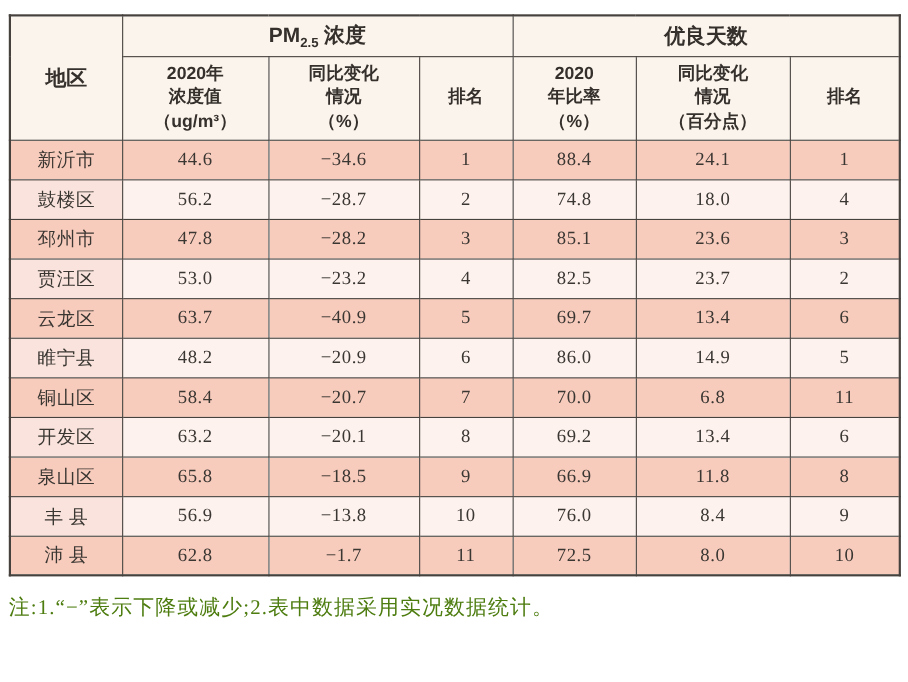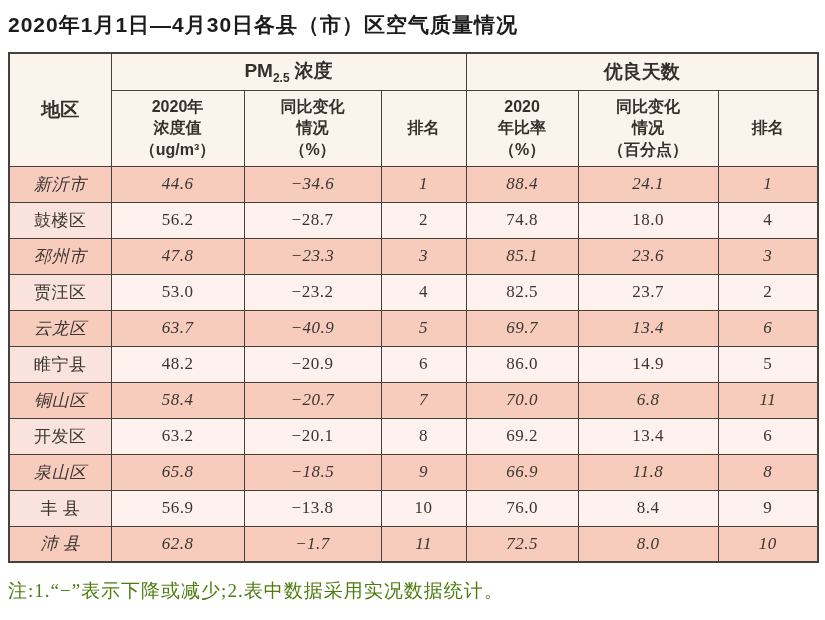--- a/index.html
+++ b/index.html
@@ -41,36 +41,35 @@
     height:76px;font-size:16px;line-height:1.35;
     white-space:pre-line;
   }
   th.corner{font-size:17px;}
   .aq-table tbody td{
     height:36px;
     font-family:"Liberation Serif","DejaVu Serif",serif;
     font-size:17px;color:var(--text);
     letter-spacing:0.5px;
   }
-  tbody tr.odd td{background:var(--row-odd);font-style:italic;}
+  tbody tr.odd td{background:var(--row-odd);}
   tbody tr.even td{background:var(--row-even);}
   tbody tr.even td.region{background:var(--region-even);}
   td.region{letter-spacing:2px;}
   .note{
     margin:15px 0 0 8px;
     font-family:"Liberation Serif","DejaVu Serif",serif;
     font-size:19px;color:#4d7c0f;letter-spacing:1px;
   }
 </style>
 </head>
 <body>
 
 <div class="page">
 
-  <div class="title">2020年1月1日—4月30日各县（市）区空气质量情况</div>
 
   <table class="aq-table">
     <colgroup>
       <col style="width:102px">
       <col style="width:133px">
       <col style="width:137px">
       <col style="width:85px">
       <col style="width:112px">
       <col style="width:140px">
       <col style="width:100px">
@@ -113,21 +112,21 @@
     <td>56.2</td>
     <td>−28.7</td>
     <td>2</td>
     <td>74.8</td>
     <td>18.0</td>
     <td>4</td>
   </tr>
         <tr class="data-row odd">
     <td class="region">邳州市</td>
     <td>47.8</td>
-    <td>−23.3</td>
+    <td>−28.2</td>
     <td>3</td>
     <td>85.1</td>
     <td>23.6</td>
     <td>3</td>
   </tr>
         <tr class="data-row even">
     <td class="region">贾汪区</td>
     <td>53.0</td>
     <td>−23.2</td>
     <td>4</td>

